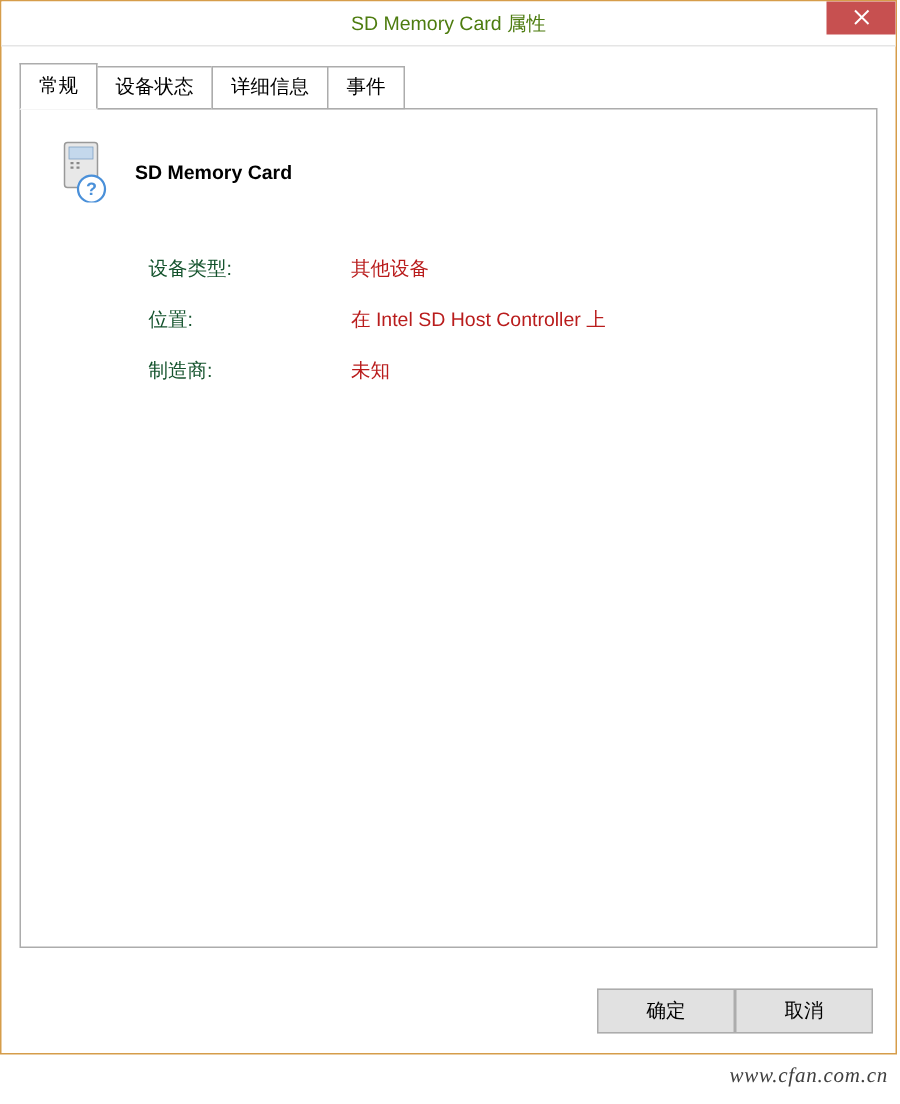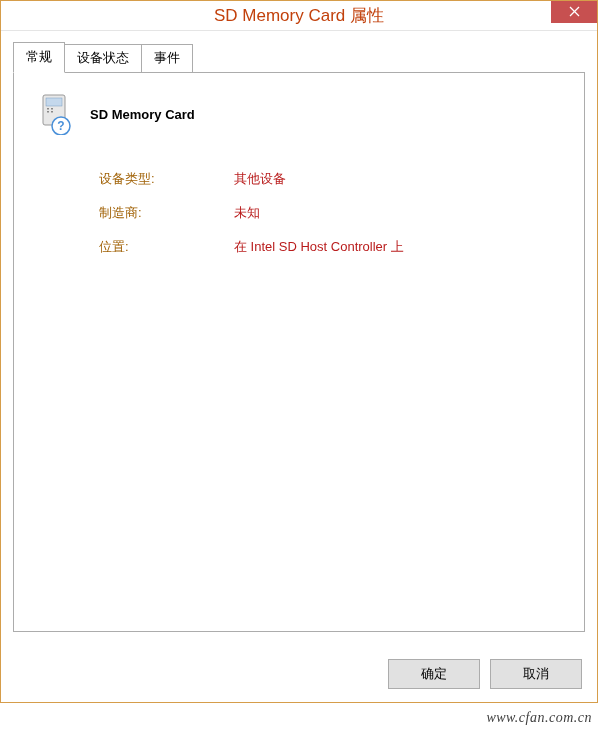--- a/index.html
+++ b/index.html
@@ -22,22 +22,22 @@
     height: 30px;
     background: #fff;
     border-bottom: 1px solid #e5e5e5;
     display: flex;
     align-items: center;
     position: relative;
   }
   .titlebar-title {
     flex: 1;
     text-align: center;
-    font-size: 17px;
-    color: #c2410c;
+    font-size: 13px;
+    color: #4d7c0f;
   }
   .close-btn {
     width: 46px;
     height: 22px;
     background: #c75050;
     color: #fff;
     display: flex;
     align-items: center;
     justify-content: center;
     position: absolute;
@@ -97,21 +97,21 @@
   .info-rows {
     margin-left: 60px;
     margin-bottom: 30px;
   }
   .info-row {
     display: flex;
     margin-bottom: 16px;
   }
   .info-label {
     width: 135px;
-    color: #a16207;
+    color: #14532d;
   }
   .info-value {
     color: #b91c1c;
   }
   .fieldset {
     border: 1px solid #d5d5d5;
     padding: 10px;
     position: relative;
     margin-top: 20px;
   }
@@ -149,21 +149,21 @@
     font-family: inherit;
     cursor: pointer;
     min-width: 90px;
   }
   .update-btn { min-width: 155px; }
   .footer-buttons {
     position: absolute;
     bottom: 13px;
     right: 15px;
     display: flex;
-    gap: 10px;
+    gap: 0;
     justify-content: center;
   }
   .footer-buttons .btn { min-width: 92px; }
   .watermark {
     position: absolute;
     bottom: 10px;
     right: 8px;
     font-size: 14px;
     font-style: italic;
     font-family: Georgia, serif;
@@ -193,20 +193,21 @@
             <line x1="10" y1="1" x2="1" y2="10" stroke="#fff" stroke-width="1.3"></line>
           </svg>
       </span>
     </div>
   </div>
 
   <div class="content-area">
     <div class="tab-strip">
       <div class="tab active">常规</div>
       <div class="tab">设备状态</div>
+      <div class="tab">详细信息</div>
       <div class="tab">事件</div>
     </div>
 
     <div class="tab-panel">
       <div class="device-header">
         <div class="device-icon">
           <svg width="36" height="42" viewBox="0 0 36 42">
             <rect x="4" y="2" width="22" height="30" rx="2" fill="#e8e8e8" stroke="#999" stroke-width="1"></rect>
             <rect x="7" y="5" width="16" height="8" fill="#c4d8ec" stroke="#7a9cc0" stroke-width="0.5"></rect>
             <rect x="8" y="15" width="2" height="1.5" fill="#888"></rect>
@@ -219,26 +220,26 @@
         </div>
         <div class="device-name">SD Memory Card</div>
       </div>
 
       <div class="info-rows">
         <div class="info-row">
           <div class="info-label">设备类型:</div>
           <div class="info-value">其他设备</div>
         </div>
         <div class="info-row">
+          <div class="info-label">位置:</div>
+          <div class="info-value">在 Intel SD Host Controller 上</div>
+        </div>
+        <div class="info-row">
           <div class="info-label">制造商:</div>
           <div class="info-value">未知</div>
-        </div>
-        <div class="info-row">
-          <div class="info-label">位置:</div>
-          <div class="info-value">在 Intel SD Host Controller 上</div>
         </div>
       </div>
 
     </div>
   </div>
 
   <div class="footer-buttons">
     <button class="btn">确定</button>
     <button class="btn">取消</button>
   </div>

